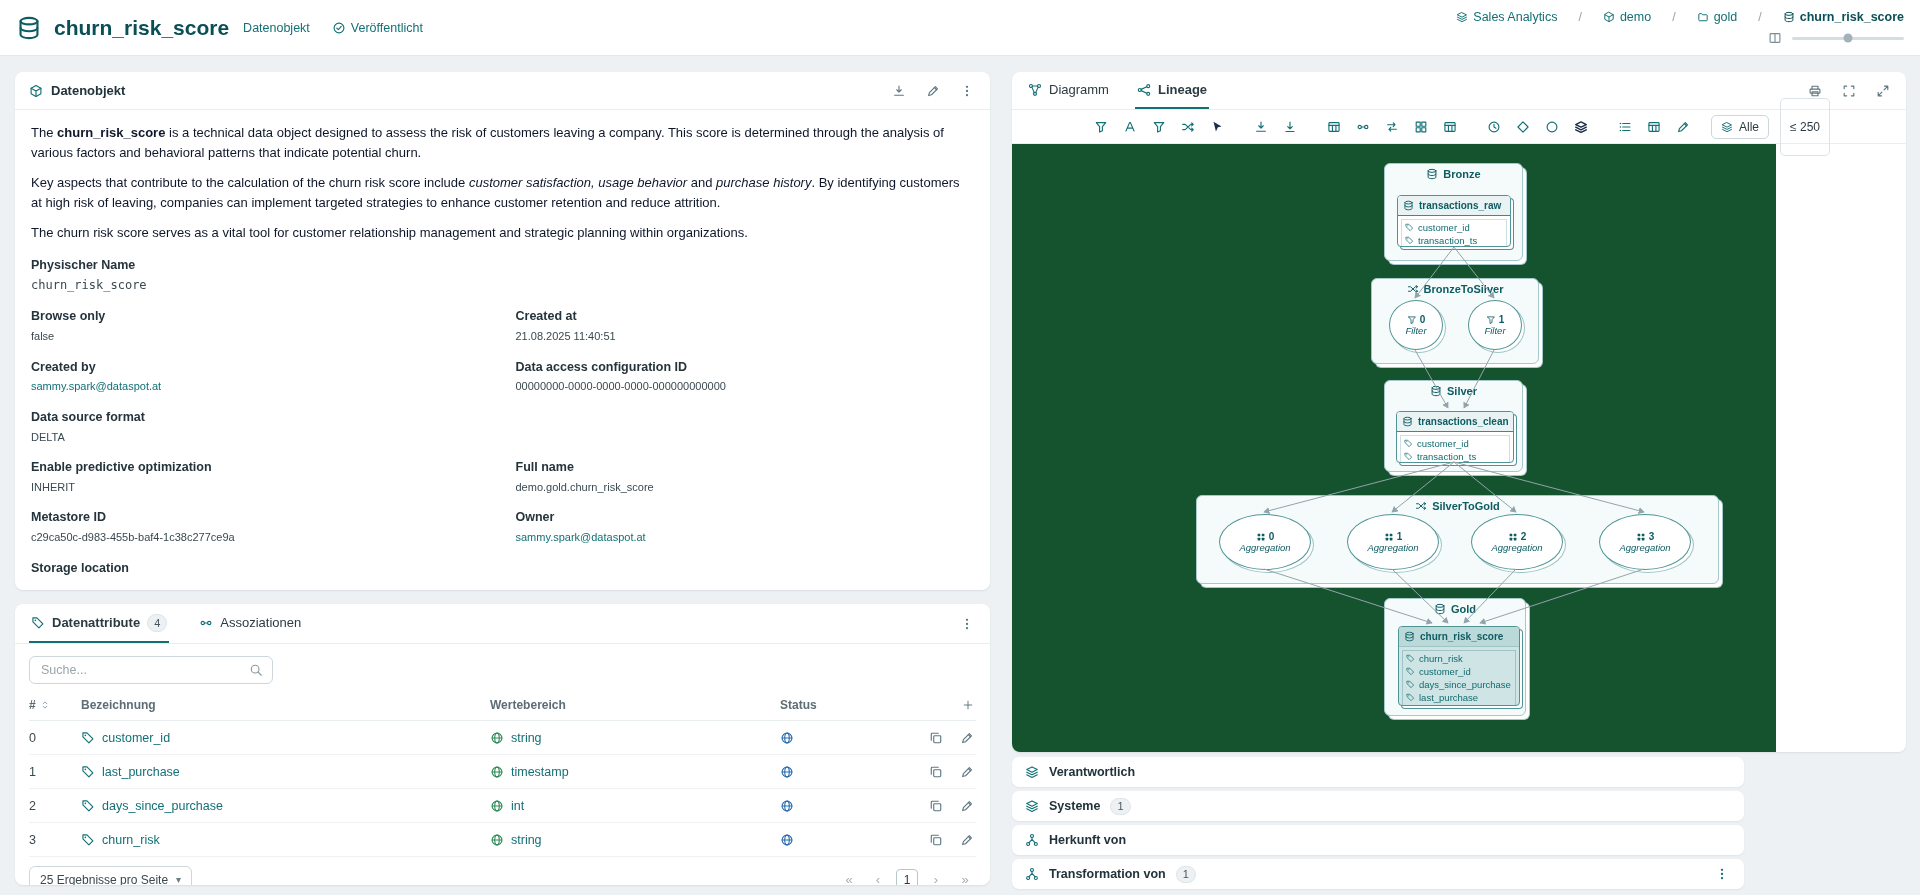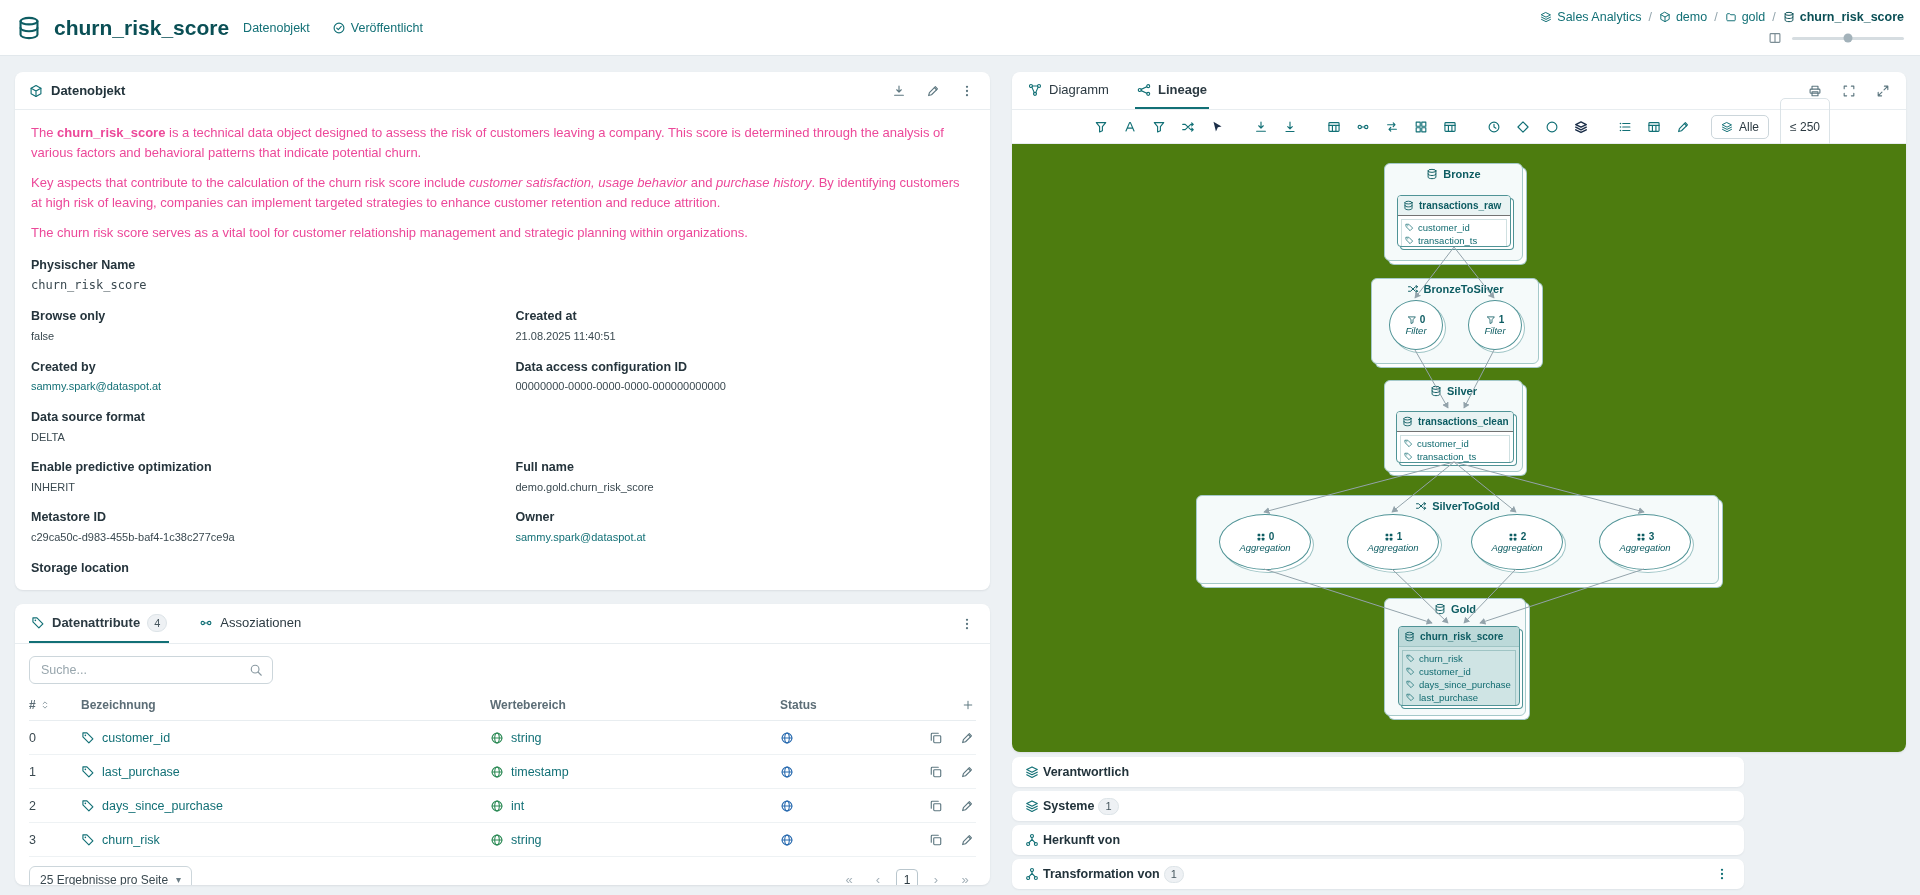--- a/index.html
+++ b/index.html
@@ -10,42 +10,42 @@
 
   
   .topbar{position:absolute;left:0;top:0;width:1920px;height:56px;background:#fff;border-bottom:1px solid #e2e8ec;
           display:flex;align-items:center;justify-content:space-between;padding:0 16px;box-sizing:border-box;}
   .tb-left{display:flex;align-items:center;gap:12px;}
   .logo{color:#0d5c62;display:flex;}
   .page-title{font-size:21px;font-weight:bold;color:#0a4f55;}
   .page-subtitle{color:#127076;font-size:12.5px;margin-left:2px;}
   .status-badge{display:flex;align-items:center;gap:5px;color:#127076;font-size:12.5px;margin-left:10px;}
   .tb-right{display:flex;flex-direction:column;align-items:flex-end;gap:7px;}
-  .breadcrumb{display:flex;align-items:center;gap:7px;font-size:12.5px;color:#127076;text-align:center;}
+  .breadcrumb{display:flex;align-items:center;gap:21px;font-size:12.5px;color:#127076;text-align:center;}
   .crumb{display:flex;align-items:center;gap:5px;cursor:pointer;}
   .crumb.last{font-weight:bold;color:#0a4f55;}
   .crumb-sep{color:#93a5ad;}
   .zoomrow{display:flex;align-items:center;gap:10px;color:#7b8d95;}
   .zoom-track{width:112px;height:3px;background:#d6dde1;border-radius:2px;position:relative;}
   .zoom-dot{position:absolute;left:50%;top:50%;transform:translate(-50%,-50%);width:9px;height:9px;border-radius:50%;background:#a3b2ba;}
 
   
   .card{position:absolute;background:#fff;border-radius:8px;box-shadow:0 1px 2px rgba(20,40,50,.09);overflow:hidden;}
   .card-detail{left:15px;top:72px;width:975px;height:518px;}
   .card-attrs{left:15px;top:604px;width:975px;height:281px;}
   .card-diagram{left:1012px;top:72px;width:894px;height:680px;}
   .card-head{height:38px;display:flex;align-items:center;justify-content:space-between;padding:0 14px;border-bottom:1px solid #e8edf0;box-sizing:border-box;}
   .card-title{font-weight:bold;font-size:13px;color:#22333b;display:flex;gap:8px;align-items:center;}
   .card-title .ic{color:#127076;}
   .head-icons{display:flex;gap:16px;align-items:center;}
   .icon-btn{background:none;border:none;padding:2px;color:#5d7780;cursor:pointer;display:flex;align-items:center;}
 
   
   .detail-body{padding:13px 16px;line-height:1.5;overflow:hidden;}
-  .para{margin:0 0 11px 0;color:#ec4899;}
+  .para{margin:0 0 11px 0;color:#0f172a;}
   .fields{display:grid;grid-template-columns:1fr 1fr;column-gap:26px;row-gap:13px;margin-top:13px;}
   .span2{grid-column:1/3;}
   .f-label{font-weight:bold;color:#25343c;font-size:12.5px;margin-bottom:2px;}
   .f-value{color:#3a4950;font-size:11px;word-break:break-all;}
   .f-mono{font-family:"DejaVu Sans Mono",monospace;font-size:12px;}
   .f-link{color:#127076;cursor:pointer;}
 
   
   .tabs-row{height:40px;display:flex;align-items:stretch;justify-content:space-between;padding:0 14px;border-bottom:1px solid #e8edf0;box-sizing:border-box;}
   .tabs{display:flex;gap:28px;}
@@ -82,21 +82,21 @@
   .dg-head-tabs{display:flex;gap:24px;height:100%;}
   .dg-toolbar{height:34px;border-bottom:1px solid #e8edf0;display:flex;align-items:center;justify-content:center;gap:3px;box-sizing:border-box;}
   .tbtn{width:26px;height:23px;display:flex;align-items:center;justify-content:center;border:none;background:none;color:#127076;border-radius:4px;cursor:pointer;padding:0;}
   .tbtn.active{color:#1c2f49;}
   .tbtn.active .ic{stroke-width:1.7;}
   .tb-sep{width:12px;}
   .tb-pill{display:flex;align-items:center;gap:6px;border:1px solid #ccd6db;border-radius:5px;height:24px;padding:0 9px;font-size:12px;color:#2c3a42;margin-left:12px;background:#fff;cursor:pointer;font-family:inherit;}
   .tb-pill .ic{color:#127076;}
   .tb-limit{display:flex;align-items:center;border:1px solid #dbe3e7;border-radius:5px;height:24px;padding:16px 9px;font-size:12px;color:#2c3a42;margin-left:8px;}
 
-  .canvas{position:absolute;left:0;top:72px;width:894px;height:608px;background:#4d7c0f;}
+  .canvas{position:absolute;left:0;top:72px;width:764px;height:608px;background:#14532d;}
   .group{position:absolute;background:#f5fafa;border:1px solid #a5c9ca;border-radius:6px;
          box-shadow:4px 4px 0 -1px #fff,4px 4px 0 0 #a5c9ca;box-sizing:border-box;cursor:pointer;}
   .gtitle{display:flex;justify-content:center;align-items:center;gap:5px;margin-top:4px;color:#0d5c62;font-size:11px;font-weight:bold;}
   .gtitle .ic{width:12px;height:12px;}
   .gnode{position:absolute;background:#fff;border:1px solid #4f9396;border-radius:4px;overflow:hidden;
          box-shadow:3px 3px 0 -1px #fff,3px 3px 0 0 #4f9396;box-sizing:border-box;cursor:pointer;}
   .gnode-head{display:flex;align-items:center;gap:5px;height:19px;padding:0 5px;background:#e9f3f3;border-bottom:1px solid #737373;color:#0d5c62;font-size:10px;font-weight:bold;white-space:nowrap;}
   .gnode-head .ic{width:11px;height:11px;}
   .gnode-body{margin:3px;border:1px solid #cfe0e1;padding:1px 3px;background:#fff;}
   .gfield{display:flex;align-items:center;gap:4px;height:13px;font-size:9.5px;color:#116b70;white-space:nowrap;cursor:pointer;}
@@ -106,21 +106,21 @@
   .gnode.selected .gnode-body{background:#cfe4e4;border-color:#9fc4c4;}
   .op{position:absolute;background:#fff;border:1px solid #4f9396;border-radius:50%;
       box-shadow:3px 3px 0 -1px #fff,3px 3px 0 0 #9cc3c4;display:flex;flex-direction:column;align-items:center;justify-content:center;color:#0d5c62;box-sizing:border-box;cursor:pointer;}
   .op1{display:flex;align-items:center;gap:3px;font-size:10px;font-weight:bold;}
   .op1 .ic{width:10px;height:10px;}
   .op2{font-style:italic;font-size:9.5px;}
   .edges{position:absolute;left:0;top:0;width:894px;height:608px;pointer-events:none;}
 
   
   .section{position:absolute;left:1012px;width:732px;height:30px;background:#fff;border-radius:7px;
-           display:flex;align-items:center;gap:4px;padding:0 13px;box-sizing:border-box;color:#22333b;
+           display:flex;align-items:center;gap:10px;padding:0 13px;box-sizing:border-box;color:#22333b;
            font-size:12.5px;font-weight:bold;box-shadow:0 1px 2px rgba(20,40,50,.06);cursor:pointer;}
   .section .ic{color:#127076;}
   .sec-badge{font-weight:normal;background:#eef1f4;border:1px solid #dde4e8;border-radius:9px;padding:0 6px;font-size:11px;line-height:15px;color:#46565e;}
   .sec-kebab{margin-left:auto;}
 </style>
 </head>
 <body>
 
 <svg width="0" height="0" style="position:absolute" aria-hidden="true">
   <defs>

